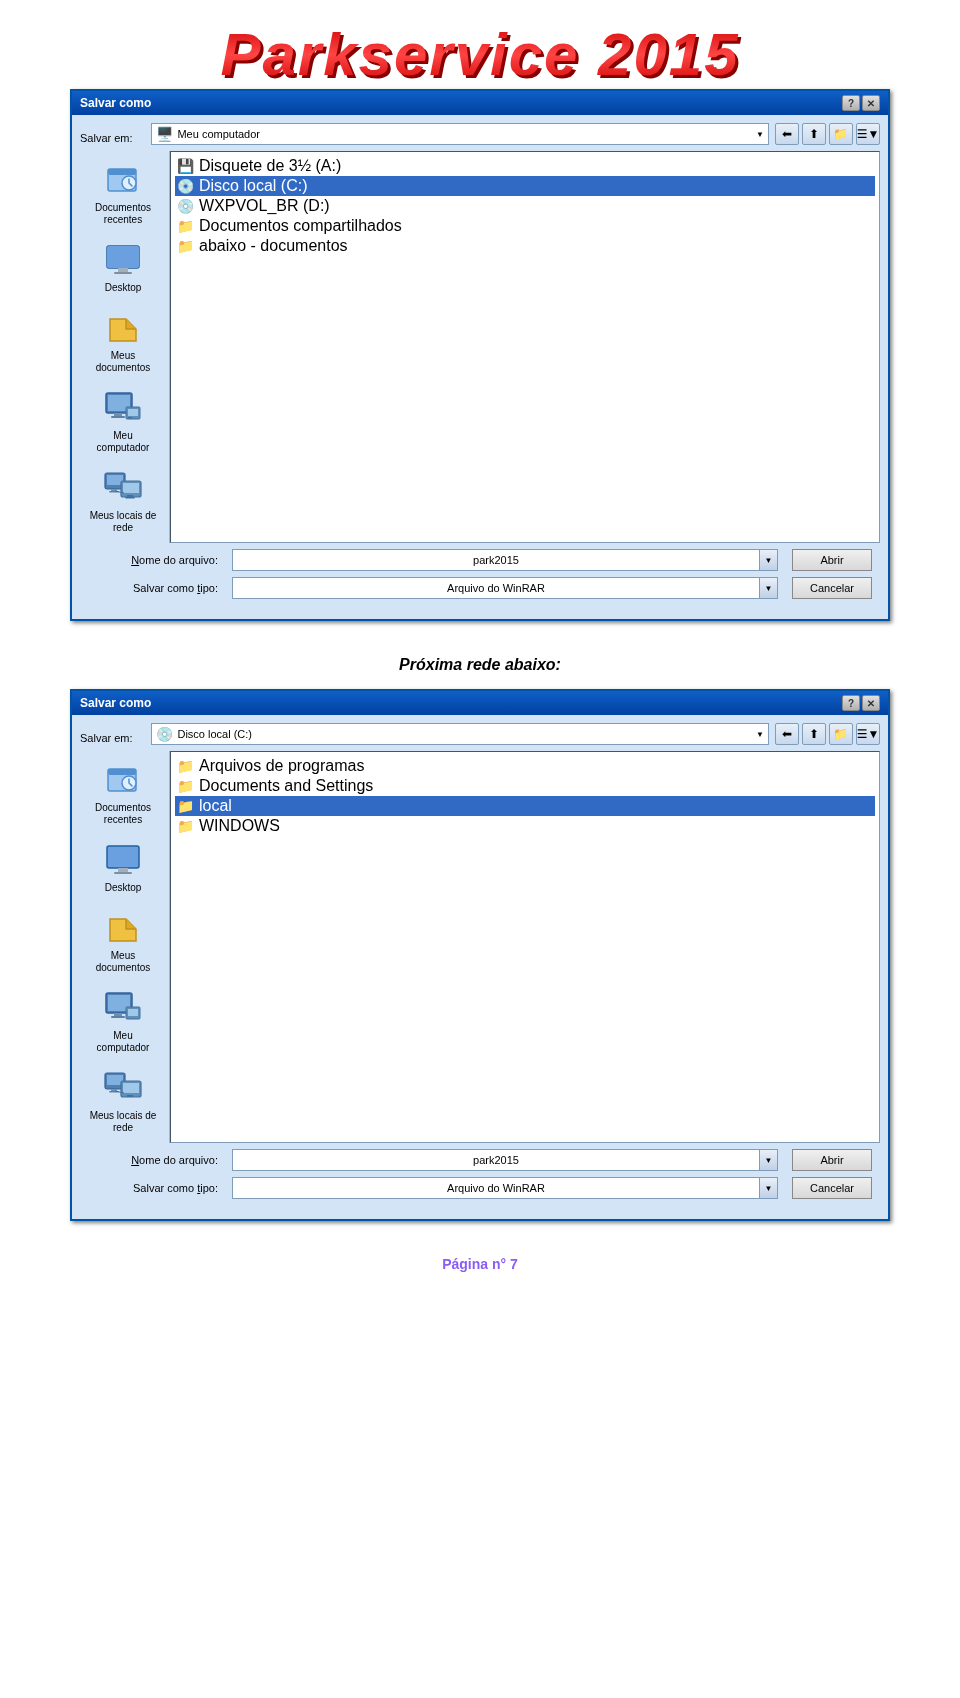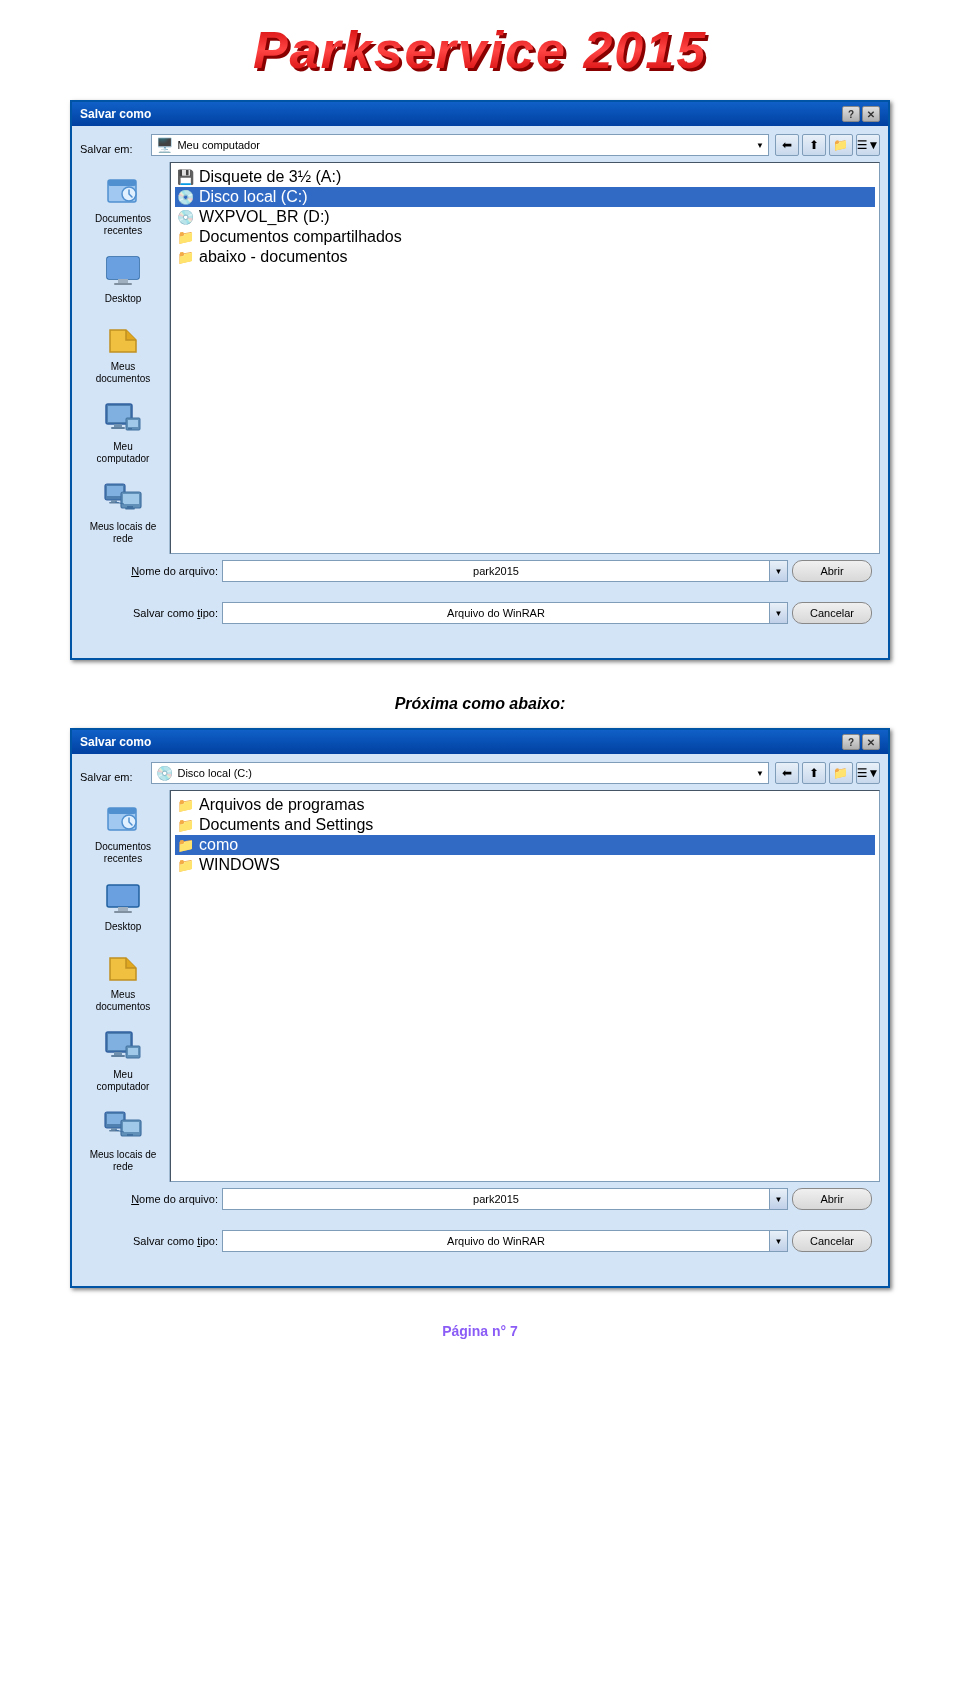--- a/index.html
+++ b/index.html
@@ -9,30 +9,29 @@
       font-size: 11px;
       display: flex;
       flex-direction: column;
       align-items: center;
       padding: 20px;
       width: 960px;
     }
 
     
     .page-title {
-      font-size: 52px;
+      font-size: 60px;
       font-weight: 900;
       font-style: italic;
       font-family: Impact, Arial Black, sans-serif;
       background: linear-gradient(to bottom, #cc0000, #ff4444, #cc0000);
       -webkit-background-clip: text;
       -webkit-text-fill-color: transparent;
       background-clip: text;
       text-shadow: none;
-      margin-bottom: 20px;
       letter-spacing: 2px;
       filter: drop-shadow(3px 3px 0px #880000);
     }
 
     
     .dialog {
       width: 820px;
       border: 2px solid #0054a6;
       background: #d946ef;
       margin-bottom: 20px;
@@ -190,22 +189,22 @@
 
     
     .bottom-area {
       padding: 6px 8px;
       background: #d4e4f7;
     }
 
     .field-row {
       display: flex;
       align-items: center;
-      margin-bottom: 20px;
-      gap: 4px;
+      margin-bottom: 6px;
+      gap: 14px;
     }
 
     .field-label {
       min-width: 130px;
       font-size: 11px;
       text-align: right;
     }
 
     .field-input-wrap {
       flex: 1;
@@ -233,21 +232,21 @@
       justify-content: center;
       font-size: 8px;
       cursor: pointer;
     }
 
     .action-btn {
       width: 80px;
       height: 22px;
       background: linear-gradient(to bottom, #f0f0f0, #d8d8d8);
       border: 1px solid #888;
-      border-radius: 10px;
+      border-radius: 0;
       font-size: 11px;
       cursor: pointer;
       display: flex;
       align-items: center;
       justify-content: center;
     }
 
     
     .separator-text {
       font-size: 16px;
@@ -404,21 +403,21 @@
         <div class="field-input-wrap">
           <input class="field-input" type="text" value="Arquivo do WinRAR" style="">
           <div class="field-arrow">▼</div>
         </div>
         <button class="action-btn">Cancelar</button>
       </div>
     </div>
   </div>
 </div>
 
-<div class="separator-text">Próxima como abaixo:</div>
+<div class="separator-text">Próxima rede abaixo:</div>
 
 <div class="dialog">
   <div class="dialog-titlebar">
     <span>Salvar como</span>
     <div class="dialog-titlebar-buttons">
       <div class="titlebar-btn">?</div>
       <div class="titlebar-btn">✕</div>
     </div>
   </div>
   <div class="dialog-body">
@@ -505,21 +504,21 @@
         <div class="file-item">
           <div class="file-icon">📁</div>
           <span class="file-name">Arquivos de programas</span>
         </div>
         <div class="file-item">
           <div class="file-icon">📁</div>
           <span class="file-name">Documents and Settings</span>
         </div>
         <div class="file-item selected">
           <div class="file-icon">📁</div>
-          <span class="file-name">como</span>
+          <span class="file-name">local</span>
         </div>
         <div class="file-item">
           <div class="file-icon">📁</div>
           <span class="file-name">WINDOWS</span>
         </div>
       </div>
     </div>
 
     <div class="bottom-area">
       <div class="field-row">

